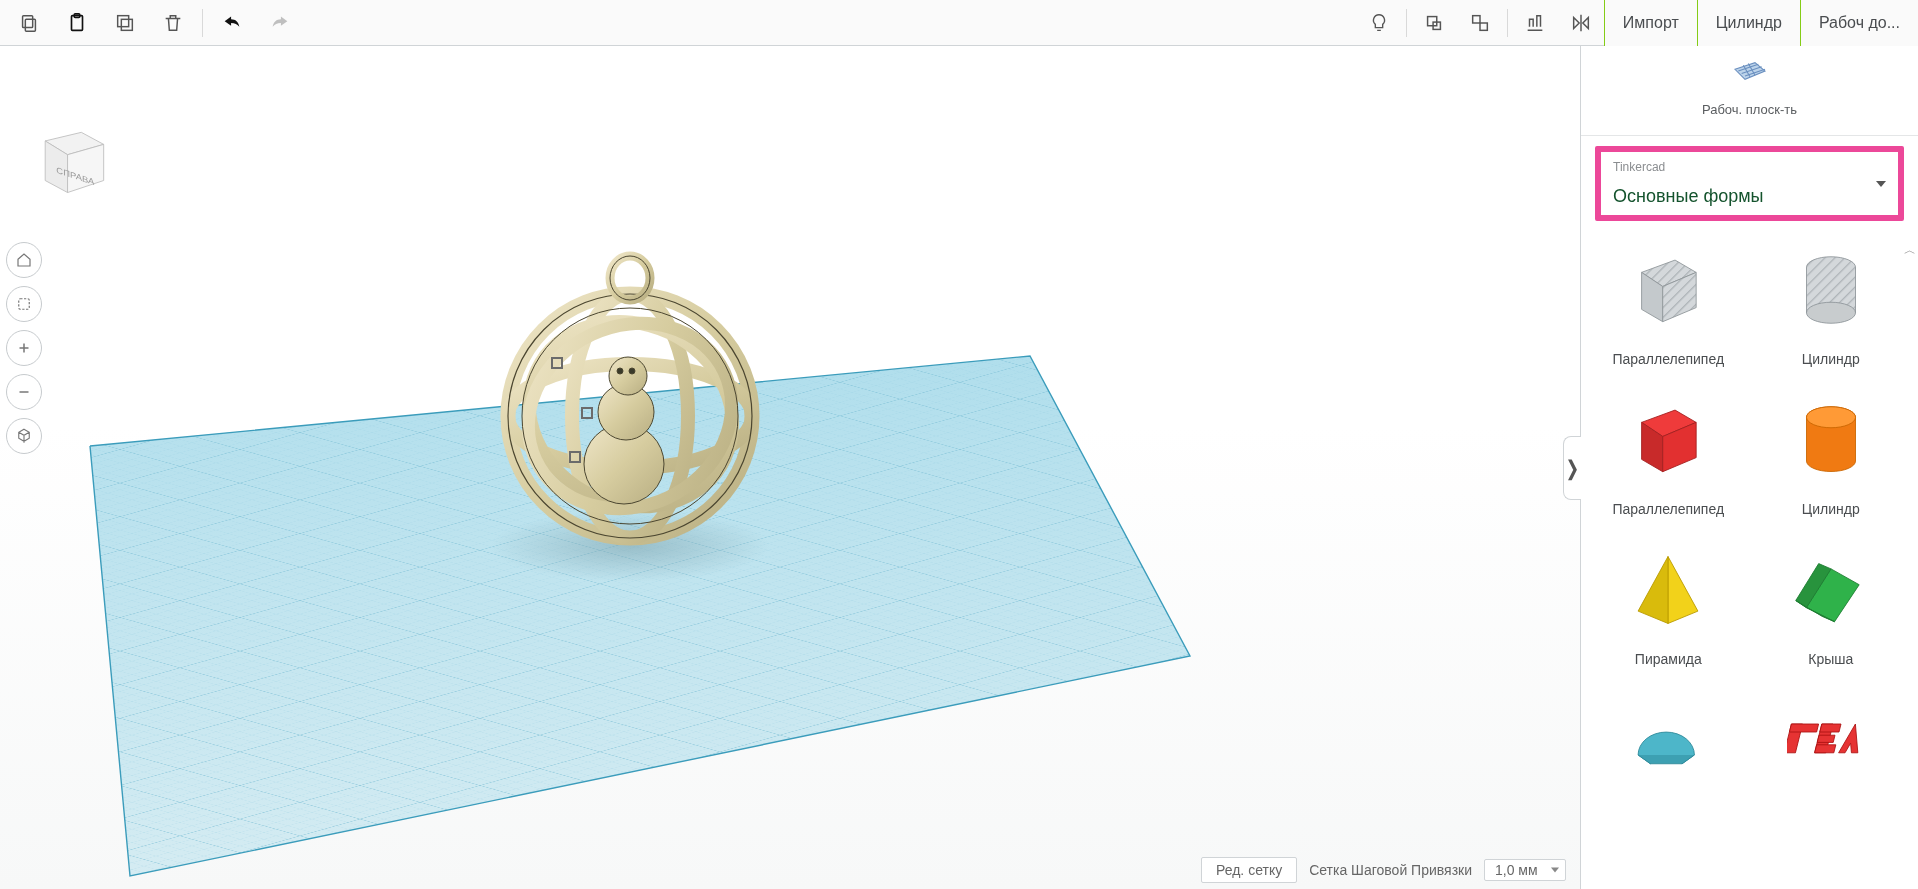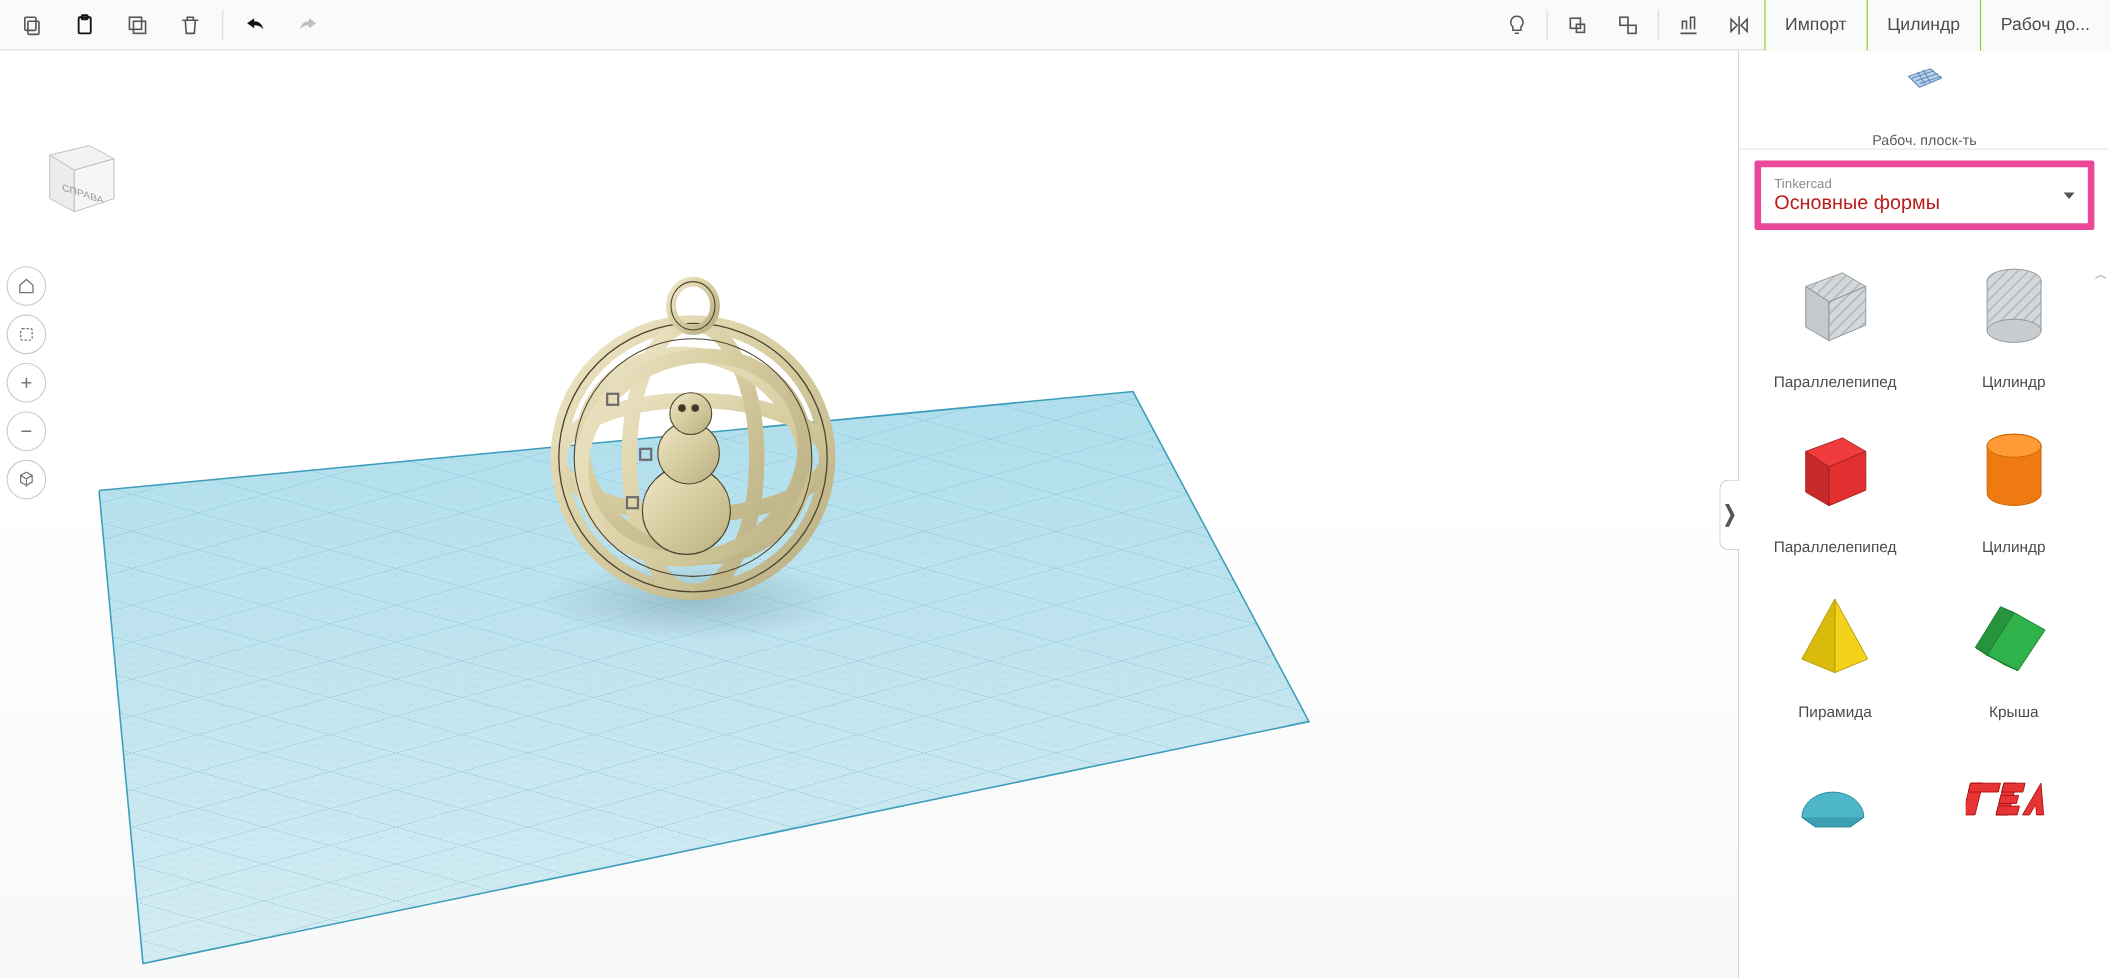--- a/index.html
+++ b/index.html
@@ -35,27 +35,27 @@
 
 
 .snapbar{position:absolute;right:0;bottom:0;display:flex;align-items:center;gap:12px;padding:6px 14px;font-size:14px;color:#666}
 .editgrid{border:1px solid #d0d4d7;padding:4px 14px;border-radius:2px;cursor:pointer;background:#fff}
 .snapsel{border:1px solid #d0d4d7;padding:2px 22px 2px 10px;border-radius:2px;background:#fff;position:relative;min-width:82px}
 .snapsel::after{content:"";position:absolute;right:6px;top:50%;transform:translateY(-50%);border-left:4px solid transparent;border-right:4px solid transparent;border-top:5px solid #888}
 
 
 .side{width:338px;border-left:1px solid #d0d4d7;display:flex;flex-direction:column;background:#fff;position:relative}
 .side-tools{height:90px;display:flex;border-bottom:1px solid #e4e6e7}
-.side-tool{flex:1;display:flex;flex-direction:column;align-items:center;justify-content:space-between;gap:16px;cursor:pointer;color:#4b6fa3}
+.side-tool{flex:1;display:flex;flex-direction:column;align-items:center;justify-content:flex-start;gap:16px;cursor:pointer;color:#4b6fa3}
 .side-tool .lbl{font-size:13px;color:#5a5d60}
 .side-tool svg{width:40px;height:40px}
 
 .cat-drop{margin:10px 14px;border:6px solid #ec4899;border-radius:2px;padding:8px 12px;position:relative;cursor:pointer}
 .cat-drop .sub{font-size:12px;color:#8a8d90}
-.cat-drop .main-t{font-size:18px;color:#b91c1c;margin-top:0}
+.cat-drop .main-t{font-size:18px;color:#14532d;margin-top:12px}
 .cat-drop::after{content:"";position:absolute;right:12px;top:50%;transform:translateY(-50%);border-left:5px solid transparent;border-right:5px solid transparent;border-top:6px solid #555}
 
 .shapes-scroll{flex:1;overflow-y:auto;padding:6px 10px 4px 10px}
 .shapes-grid{display:grid;grid-template-columns:1fr 1fr;gap:20px 8px}
 .shape-card{display:flex;flex-direction:column;align-items:center;gap:8px;cursor:pointer}
 .shape-thumb{width:120px;height:106px;display:flex;align-items:center;justify-content:center}
 .shape-card .name{font-size:14px;color:#4a4d50;text-align:center}
 
 .collapse-handle{position:absolute;left:-18px;top:50%;transform:translateY(-50%);width:18px;height:64px;border:1px solid #d0d4d7;border-right:none;border-radius:8px 0 0 8px;background:#fff;display:flex;align-items:center;justify-content:center;cursor:pointer;color:#555;font-size:20px;font-weight:bold}
 
@@ -239,20 +239,25 @@
           </g>
 
           <g fill="none" stroke="#6b6b6b" stroke-width="2">
             <rect x="-78" y="-58" width="10" height="10"></rect>
             <rect x="-48" y="-8" width="10" height="10"></rect>
             <rect x="-60" y="36" width="10" height="10"></rect>
           </g>
         </g>
       </svg>
 
+      <div class="snapbar">
+        <div class="editgrid">Ред. сетку</div>
+        <div>Сетка Шаговой Привязки</div>
+        <div class="snapsel">1,0 мм</div>
+      </div>
     </div>
 
     <div class="side">
       <div class="collapse-handle">❭</div>
 
       <div class="side-tools">
         <div class="side-tool">
           <svg viewBox="0 0 48 48">
               <g stroke="#6a8fbf" stroke-width="1.3" fill="#bcd3ea">
                 <polygon points="6,28 30,20 42,30 18,40"></polygon>

